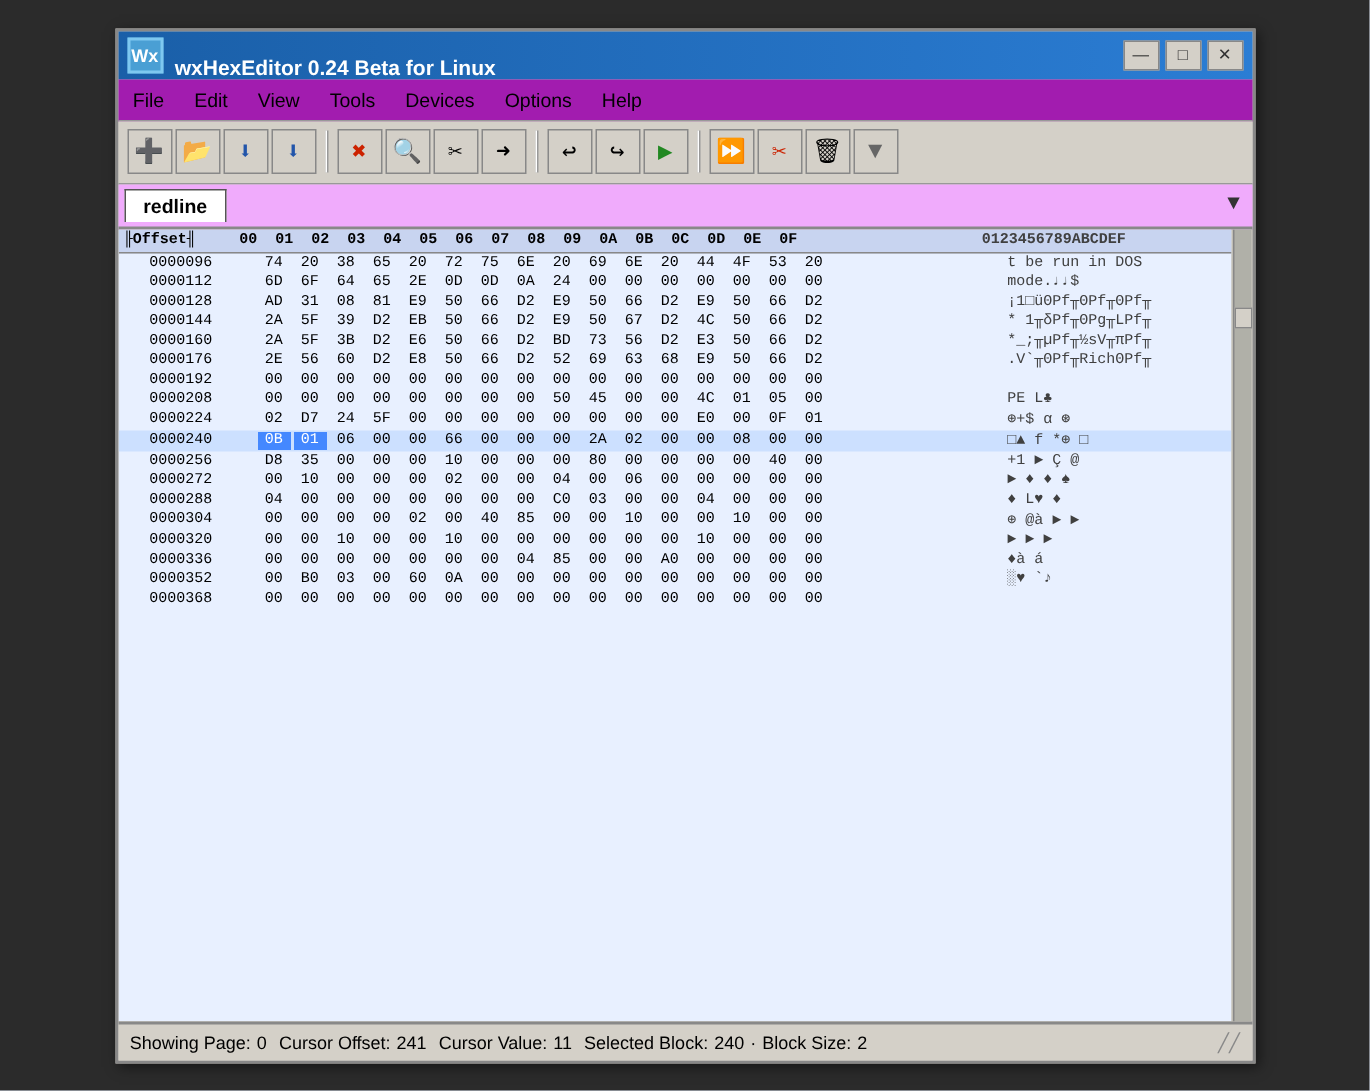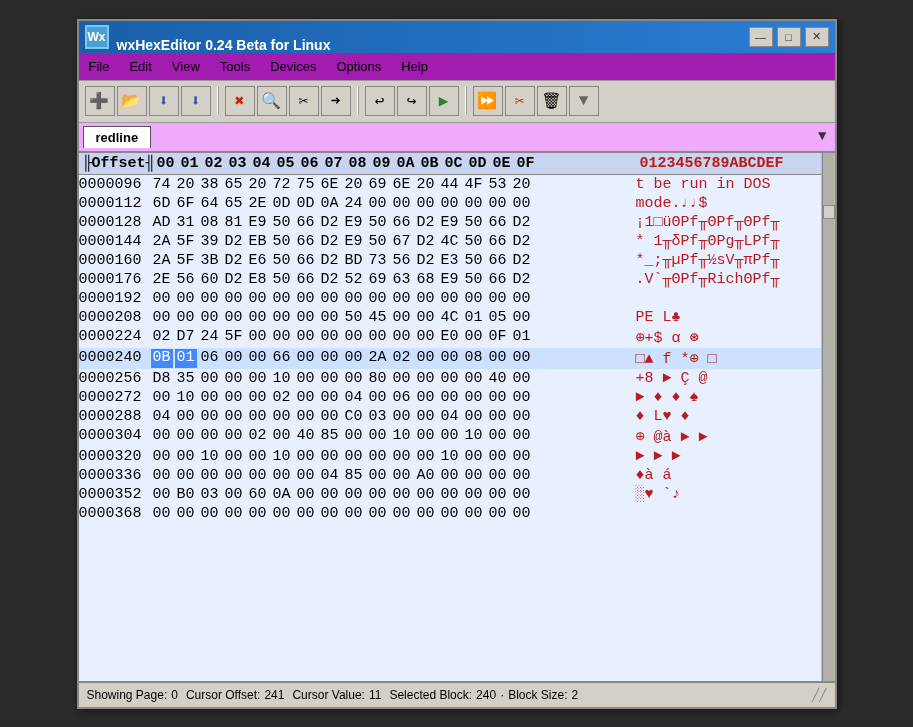--- a/index.html
+++ b/index.html
@@ -152,37 +152,37 @@
       color: #333;
       cursor: pointer;
       padding: 2px 4px;
     }
 
     .hex-view {
       flex: 1;
       background: #e8f0ff;
       overflow-y: auto;
       font-family: 'Courier New', monospace;
-      font-size: 15px;
+      font-size: 10px;
       overflow-x: hidden;
     }
     .hex-header {
       display: flex;
       background: #c8d4f0;
       padding: 2px 4px;
       color: #000;
       font-weight: bold;
       border-bottom: 1px solid #888;
       position: sticky;
       top: 0;
       z-index: 10;
     }
     .hex-row {
       display: flex;
-      padding: 1px 0;
+      padding: 1px 21px;
       color: #000;
     }
     .hex-row.selected-row {
       background: #cce0ff;
     }
     .offset-col {
       width: 72px;
       color: #000;
       flex-shrink: 0;
     }
@@ -195,22 +195,22 @@
     }
     .hex-byte {
       width: 22px;
       text-align: center;
     }
     .hex-byte.selected-byte {
       background: #4488ff;
       color: white;
     }
     .ascii-col {
-      margin-left: 5px;
-      color: #b91c1c;
+      margin-left: 20px;
+      color: #404040;
       flex: 1;
     }
     .status-bar {
       background: #d4d0c8;
       border-top: 2px solid #888;
       display: flex;
       align-items: center;
       padding: 3px 8px;
       font-family: sans-serif;
       font-size: 12px;
@@ -547,21 +547,21 @@
               <span class="hex-byte">00</span>
               <span class="hex-byte">00</span>
               <span class="hex-byte">80</span>
               <span class="hex-byte">00</span>
               <span class="hex-byte">00</span>
               <span class="hex-byte">00</span>
               <span class="hex-byte">00</span>
               <span class="hex-byte">40</span>
               <span class="hex-byte">00</span>
             </span>
-            <span class="ascii-col">+8  ►   Ç   @</span>
+            <span class="ascii-col">+1  ►   Ç   @</span>
           </div>
           <div class="hex-row">
             <span class="offset-col">0000272</span>
             <span class="hex-bytes">
               <span class="hex-byte">00</span>
               <span class="hex-byte">10</span>
               <span class="hex-byte">00</span>
               <span class="hex-byte">00</span>
               <span class="hex-byte">00</span>
               <span class="hex-byte">02</span>

